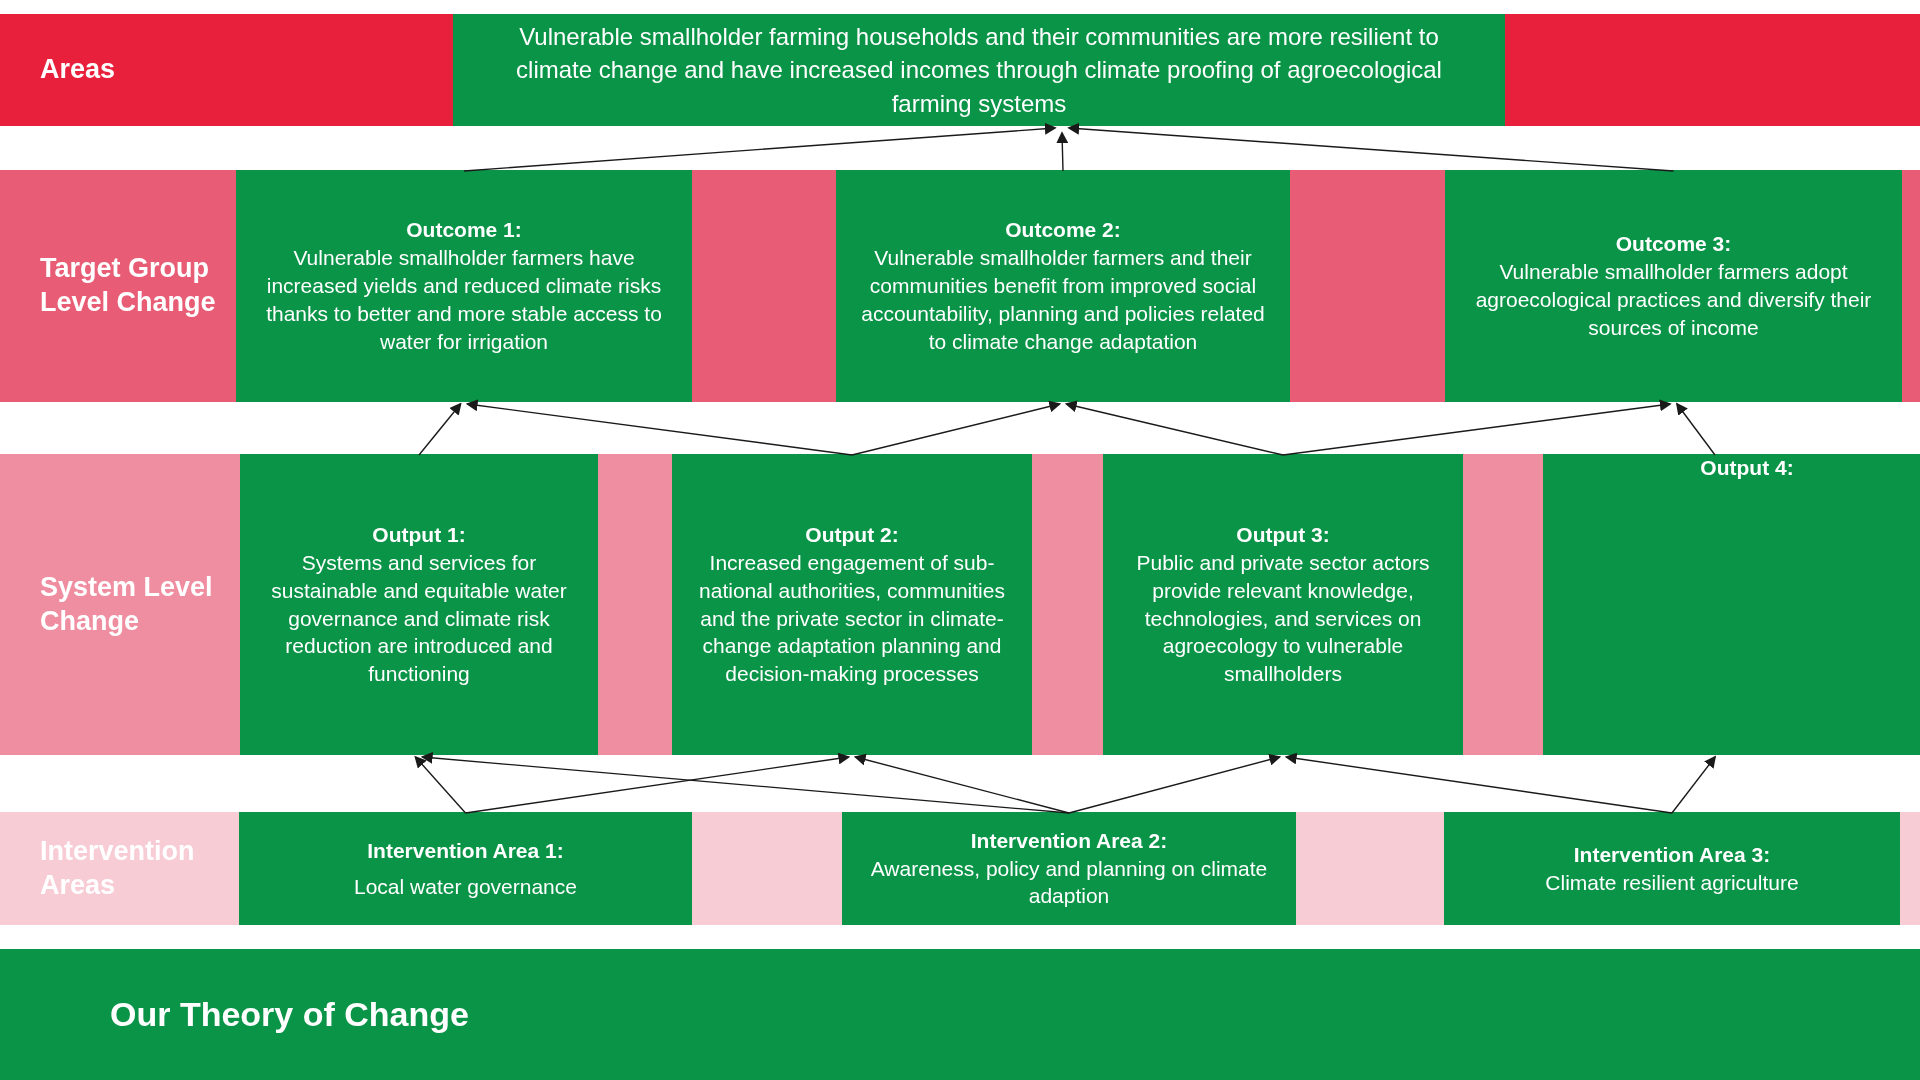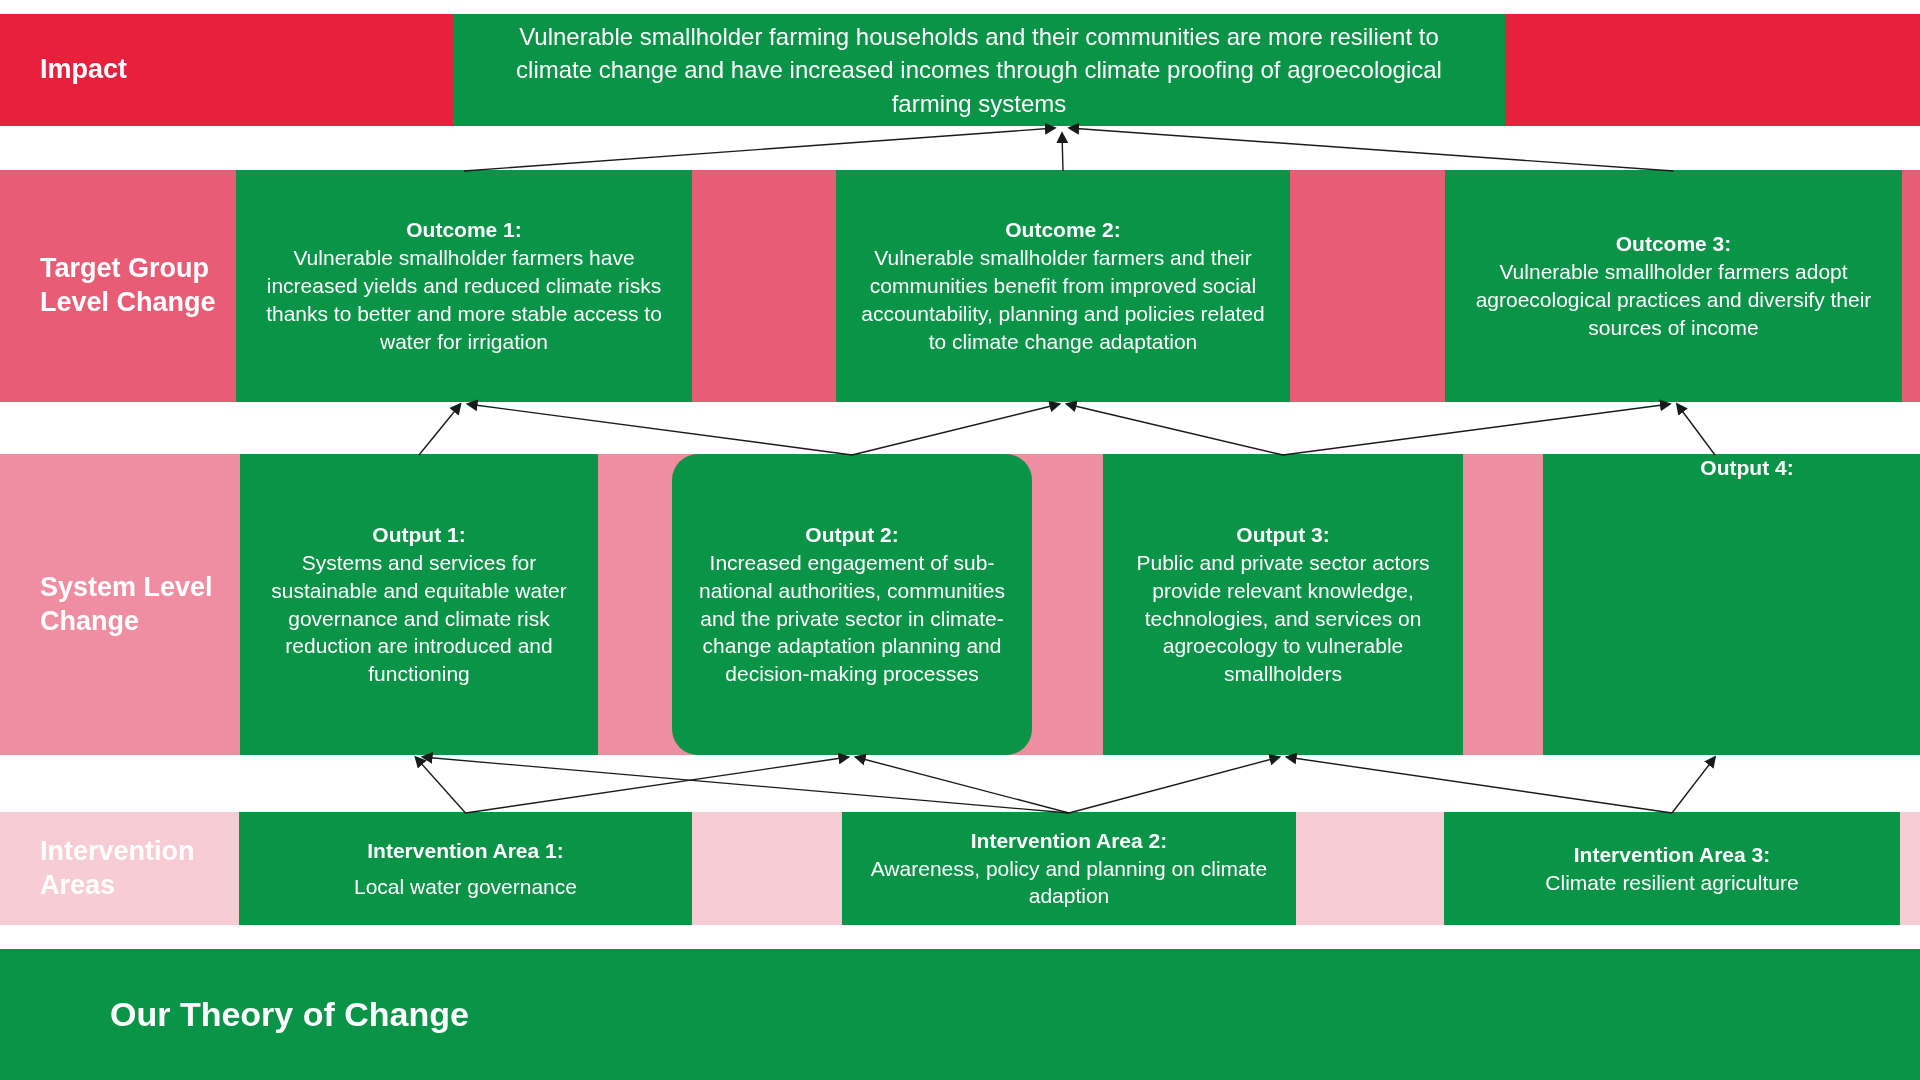--- a/index.html
+++ b/index.html
@@ -28,21 +28,21 @@
     color:var(--text-white);font-size:34px;}
   #arrows{position:absolute;left:0;top:0;width:1920px;height:1080px;pointer-events:none;}
   #arrows line{stroke:var(--arrow);stroke-width:1.4;}
 </style>
 </head>
 <body>
 
 <div id="stage">
 
   <div class="band" id="impact-band">
-    <div class="band-label">Impact</div>
+    <div class="band-label">Areas</div>
     <div class="node" id="impact-box">
       <div class="box-body">Vulnerable smallholder farming households and their communities are more resilient to climate change and have increased incomes through climate proofing of agroecological farming systems</div>
     </div>
   </div>
 
   <div class="band" id="target-band">
     <div class="band-label">Target Group Level Change</div>
     <div class="node" style="left:236px;width:456px;">
       <div class="box-title">Outcome 1:</div>
       <div class="box-body">Vulnerable smallholder farmers have increased yields and reduced climate risks thanks to better and more stable access to water for irrigation</div>
@@ -56,21 +56,21 @@
       <div class="box-body">Vulnerable smallholder farmers adopt agroecological practices and diversify their sources of income</div>
     </div>
   </div>
 
   <div class="band" id="system-band">
     <div class="band-label">System Level Change</div>
     <div class="node" style="left:240px;width:358px;">
       <div class="box-title">Output 1:</div>
       <div class="box-body">Systems and services for sustainable and equitable water governance and climate risk reduction are introduced and functioning</div>
     </div>
-    <div class="node" style="left:672px;width:360px;border-radius:26px;">
+    <div class="node" style="left:672px;width:360px;">
       <div class="box-title">Output 2:</div>
       <div class="box-body">Increased engagement of sub-national authorities, communities and the private sector in climate-change adaptation planning and decision-making processes</div>
     </div>
     <div class="node" style="left:1103px;width:360px;">
       <div class="box-title">Output 3:</div>
       <div class="box-body">Public and private sector actors provide relevant knowledge, technologies, and services on agroecology to vulnerable smallholders</div>
     </div>
     <div class="node" style="left:1543px;width:408px;justify-content:space-between;">
       <div class="box-title">Output 4:</div>
     </div>

